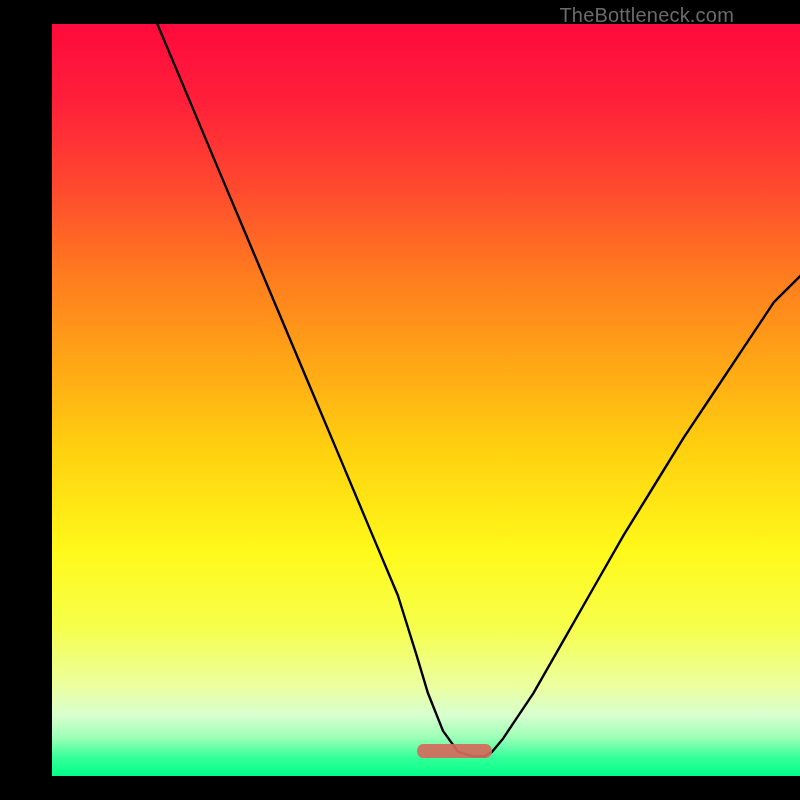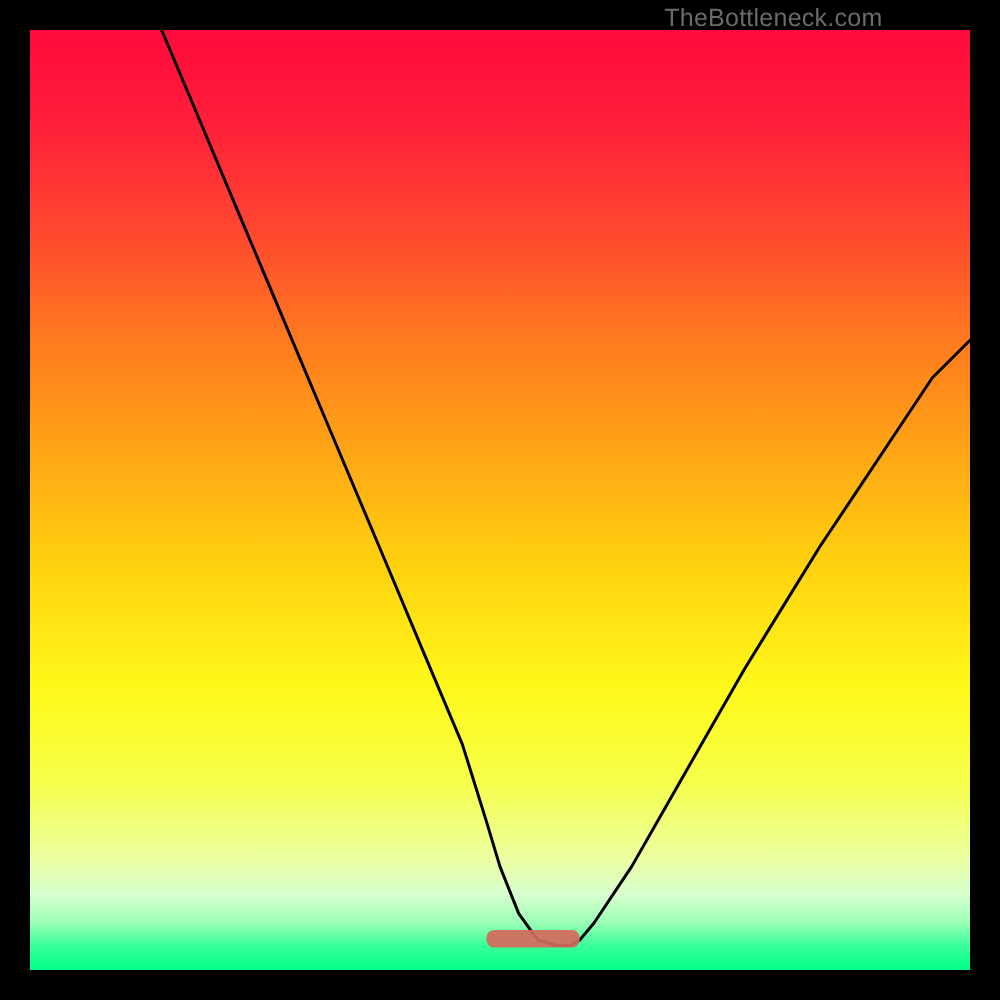--- a/index.html
+++ b/index.html
@@ -8,20 +8,21 @@
     width: 800px;
     height: 800px;
     background: #000;
     overflow: hidden;
   }
   .frame {
     position: relative;
     width: 716px;
     height: 800px;
     background: #000;
+    margin-left: 28px;
   }
   .plot-area {
     position: absolute;
     left: 24px;
     top: 24px;
     width: 752px;
     height: 752px;
     overflow: hidden;
   }
   

